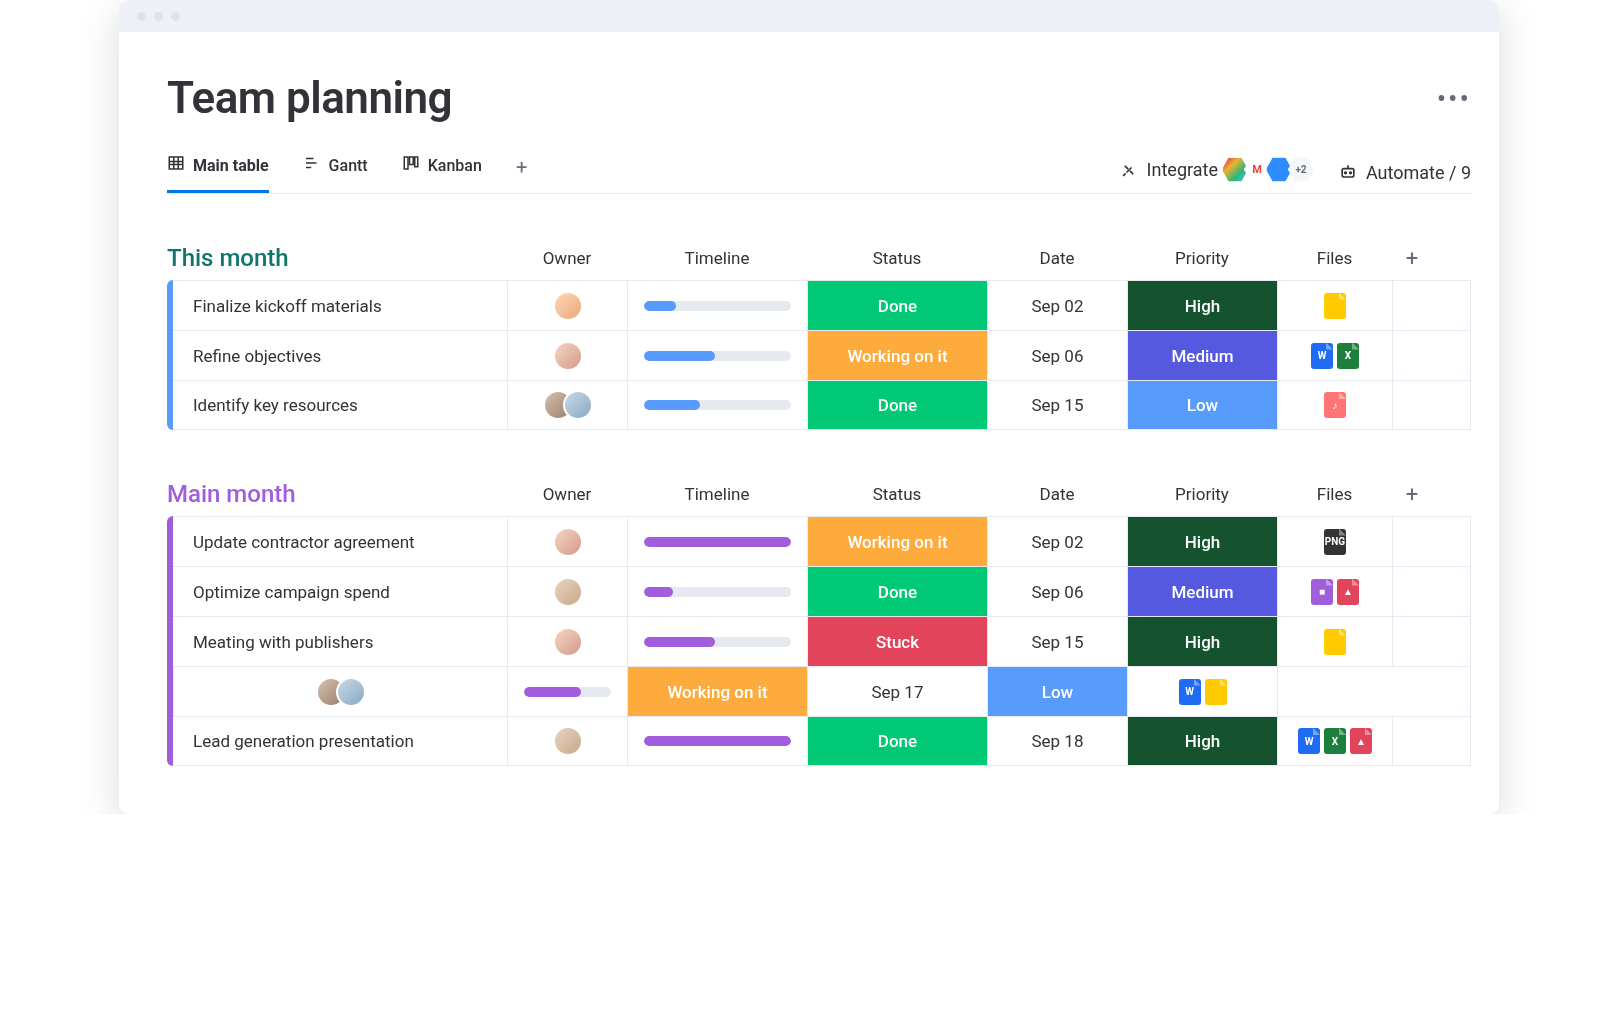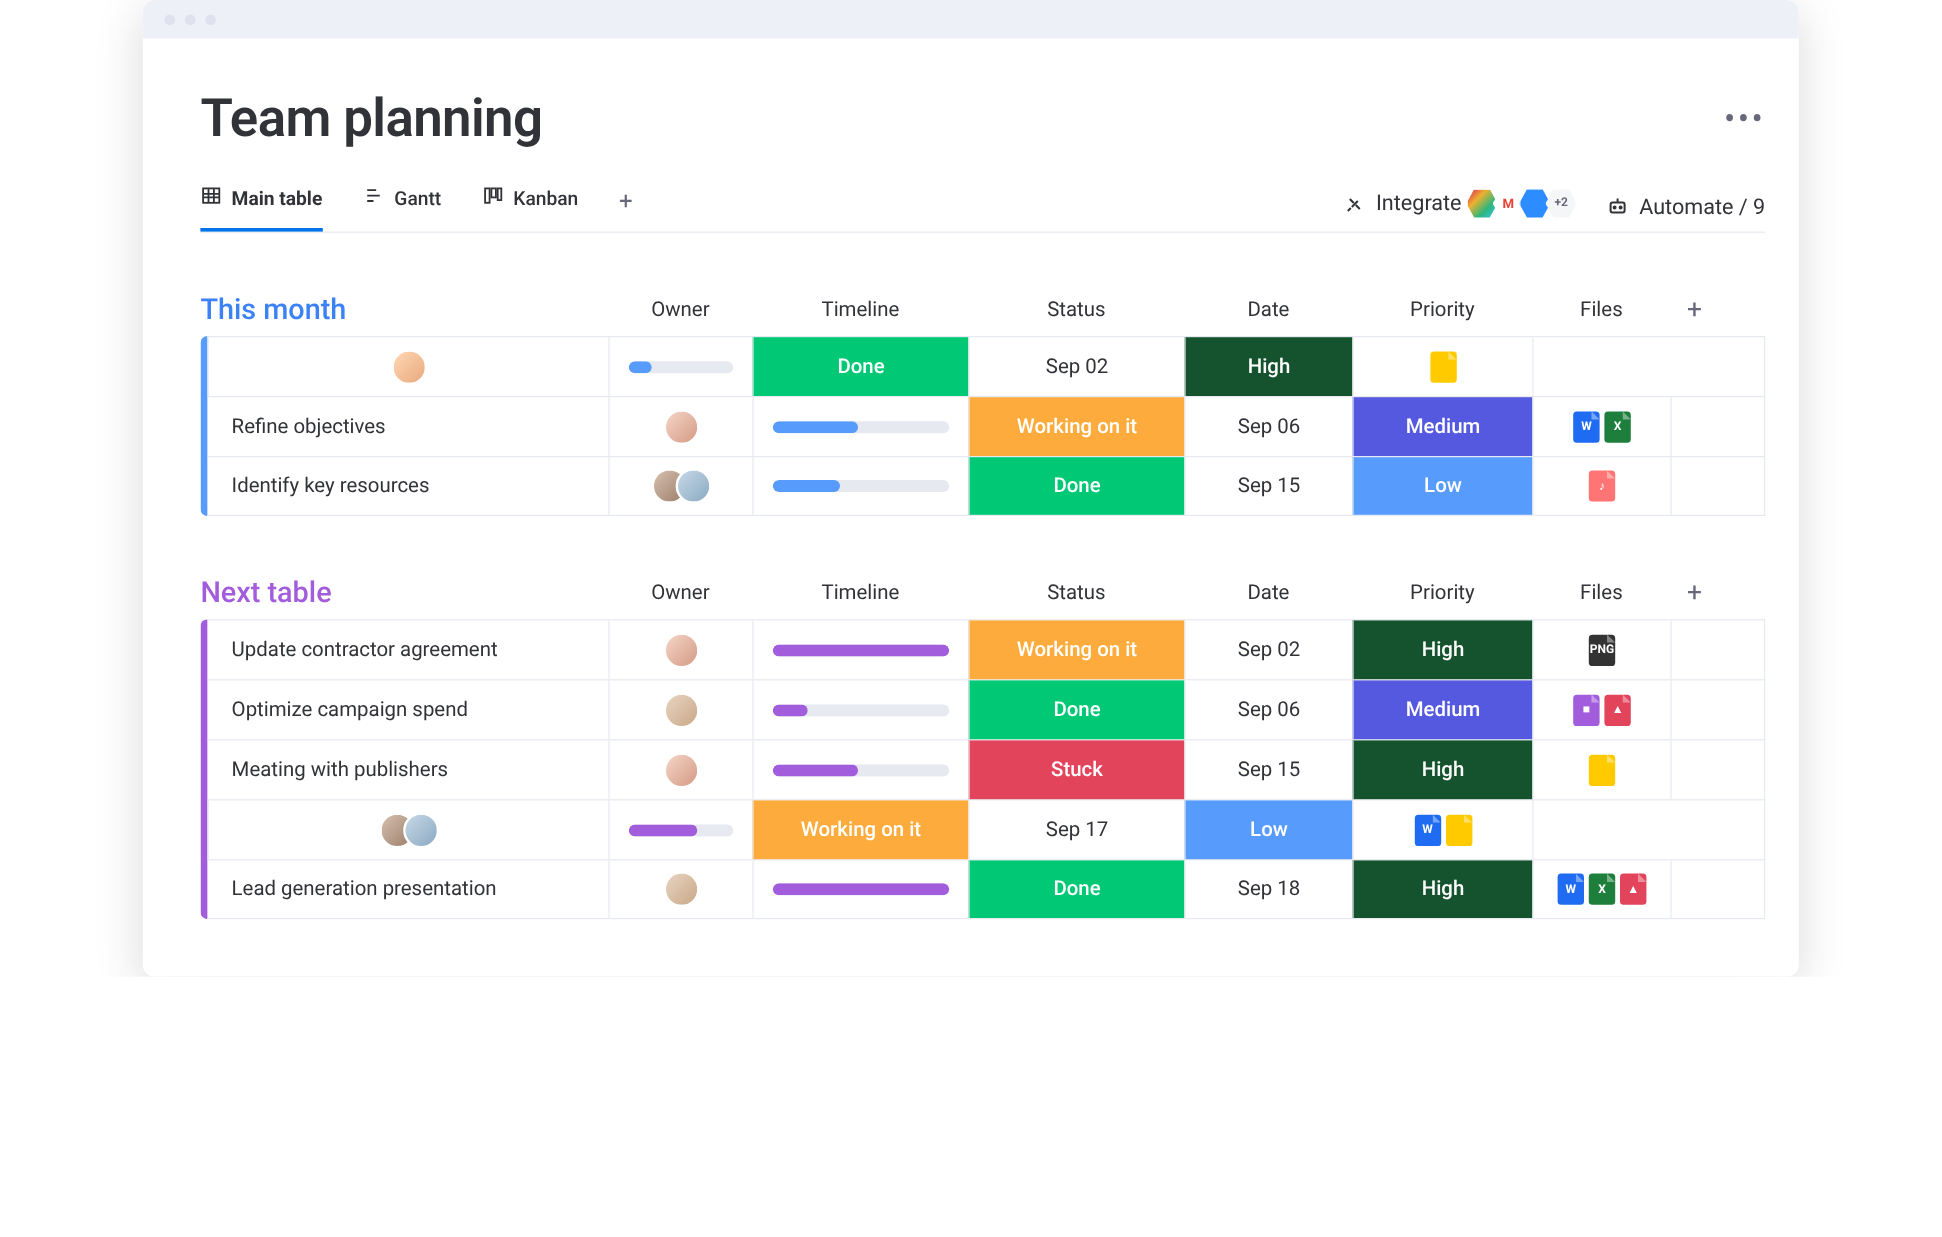--- a/index.html
+++ b/index.html
@@ -118,21 +118,21 @@
 .group-header {
   display: grid;
   grid-template-columns: 340px 120px 180px 180px 140px 150px 115px 40px;
   align-items: center;
   margin-bottom: 8px;
 }
 .group-title {
   font-size: 24px;
   font-weight: 500;
 }
-.group-title.blue { color: #3b82f6; }
+.group-title.blue { color: #0f766e; }
 .group-title.purple { color: #a25ddc; }
 .col-head {
   font-size: 17px;
   color: #323338;
   text-align: center;
 }
 .add-col {
   font-size: 22px;
   color: #676879;
   text-align: center;
@@ -302,20 +302,21 @@
             <div class="col-head">Owner</div>
             <div class="col-head">Timeline</div>
             <div class="col-head">Status</div>
             <div class="col-head">Date</div>
             <div class="col-head">Priority</div>
             <div class="col-head">Files</div>
             <div class="add-col">+</div>
           </div>
           <div class="group-body blue">
             <div class="row">
+              <div class="cell name-cell">Finalize kickoff materials</div>
               <div class="cell owner-cell">
                 <span class="avatar a1"></span>
               </div>
               <div class="cell timeline-cell">
                 <div class="tl-track">
                   <div class="tl-fill blue" style="left:0%;width:22%"></div>
                 </div>
               </div>
               <div class="cell status-cell status-done">Done</div>
               <div class="cell">Sep 02</div>
@@ -360,21 +361,21 @@
               <div class="cell priority-cell prio-low">Low</div>
               <div class="cell files-cell">
                 <span class="file-icon f-pink">♪</span>
               </div>
               <div class="cell"></div>
             </div>
           </div>
         </div>
         <div class="group">
           <div class="group-header">
-            <div class="group-title purple">Next table</div>
+            <div class="group-title purple">Main month</div>
             <div class="col-head">Owner</div>
             <div class="col-head">Timeline</div>
             <div class="col-head">Status</div>
             <div class="col-head">Date</div>
             <div class="col-head">Priority</div>
             <div class="col-head">Files</div>
             <div class="add-col">+</div>
           </div>
           <div class="group-body purple">
             <div class="row">

